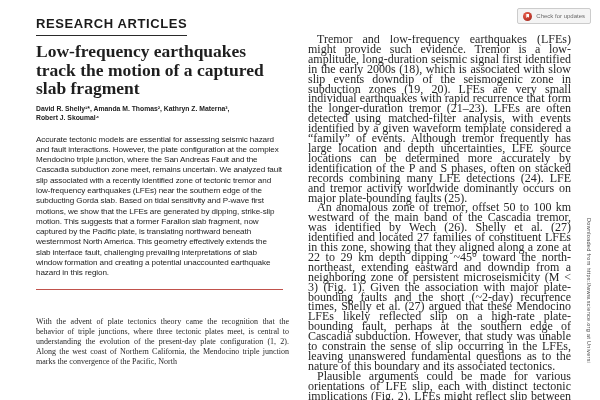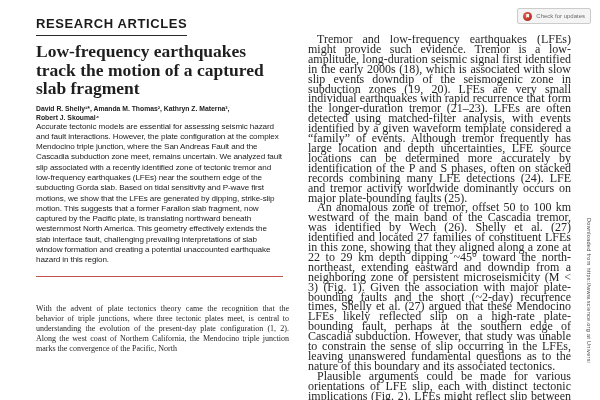--- a/index.html
+++ b/index.html
@@ -51,20 +51,21 @@
     color: #1e1e1e;
   }
   .author-list {
     margin-top: 6px;
     font-size: 6.8px;
     line-height: 9px;
     font-weight: bold;
     color: #222222;
   }
   .abstract-text {
+    margin-top: 13px;
     width: 247px;
     font-size: 8.1px;
     line-height: 10.3px;
     letter-spacing: -0.1px;
     color: #1c1c1c;
   }
   .abstract-divider {
     margin-top: 10px;
     width: 247px;
     height: 1px;

